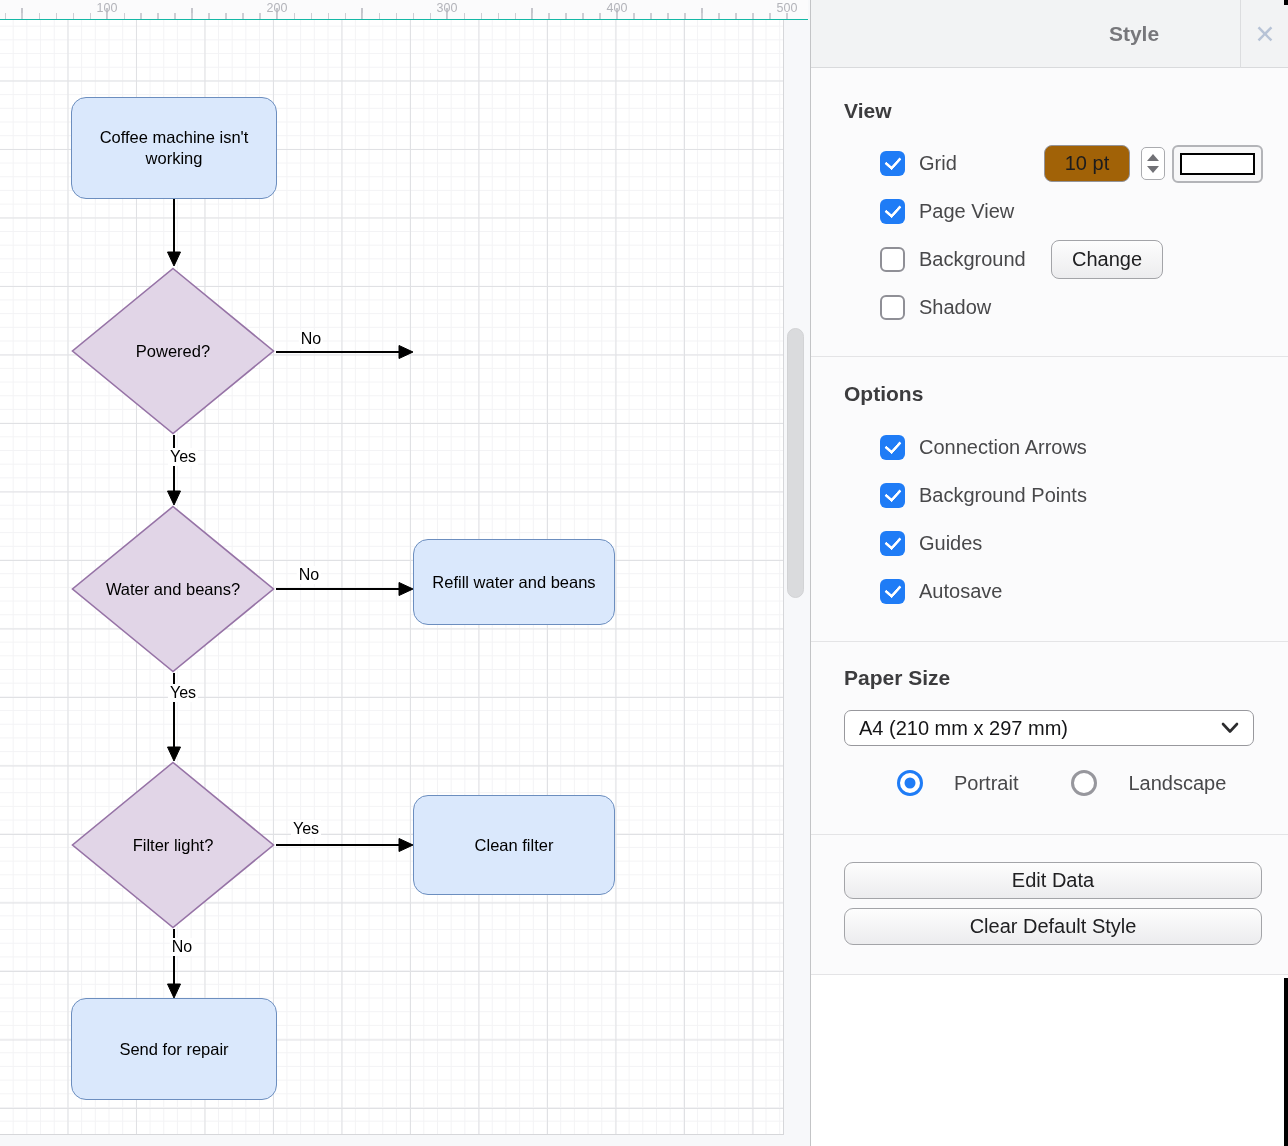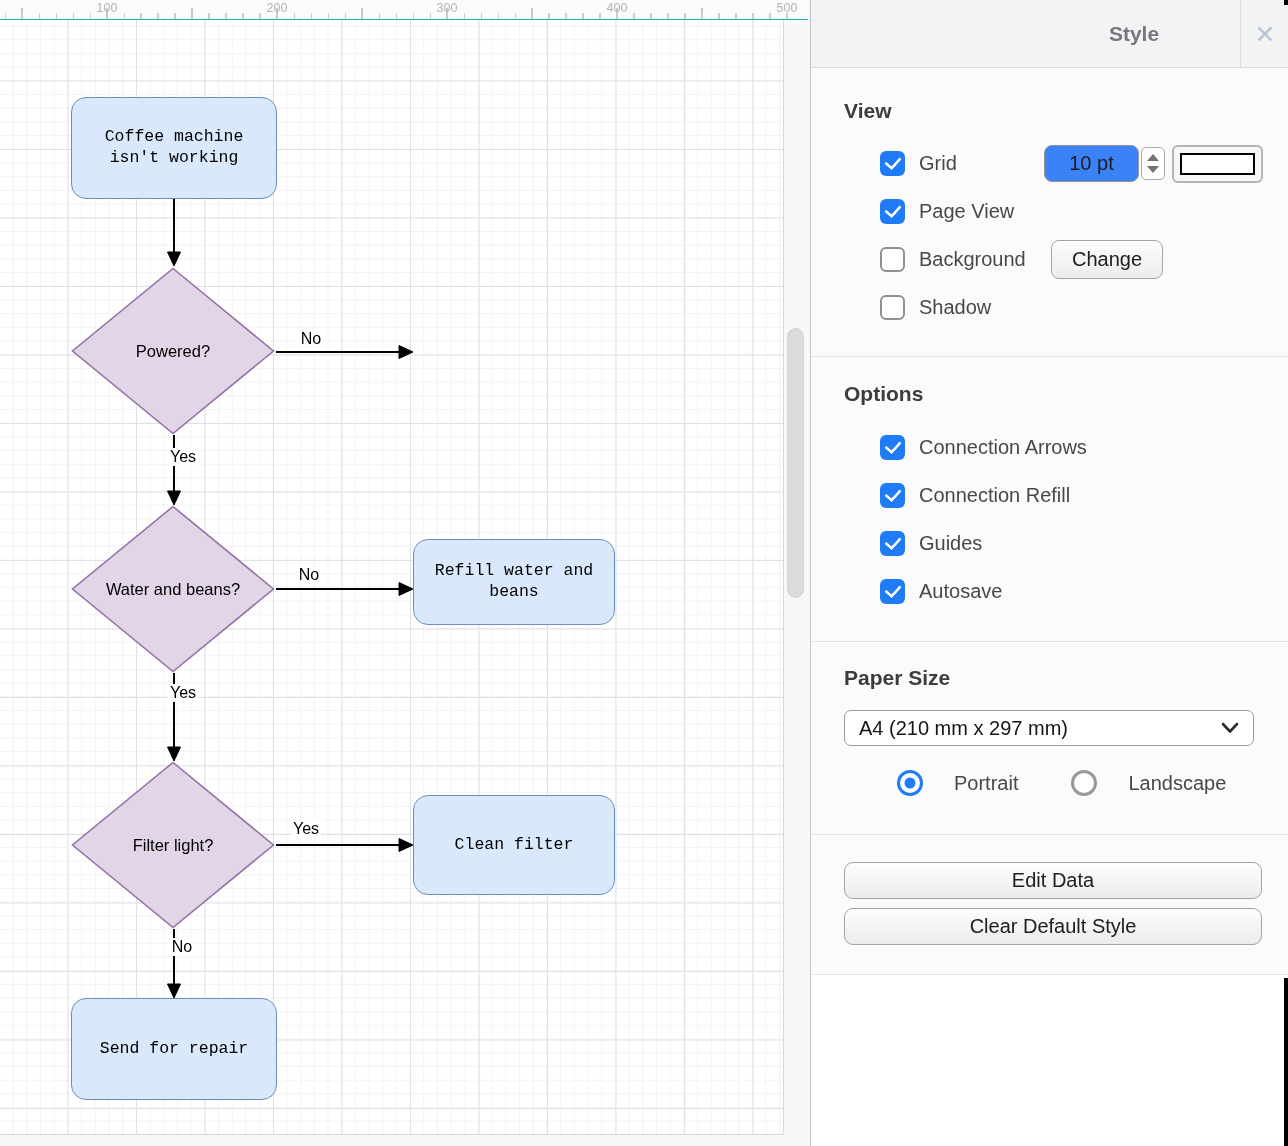--- a/index.html
+++ b/index.html
@@ -33,21 +33,21 @@
     border-right:1px solid #d6d7da; border-bottom:1px solid #d6d7da; }
 
   svg.edges { position:absolute; left:0; top:0; width:810px; height:1146px;
     pointer-events:none; }
   svg.edges line { stroke:#000; stroke-width:2px; }
   svg.edges polygon { fill:#000; stroke:#000; }
 
   .node { position:absolute; display:flex; align-items:center; justify-content:center;
     text-align:center; font-size:16.5px; color:#000; line-height:1.25; }
   .node-process { background:#dae8fc; border:1.5px solid #6c8ebf; border-radius:15px;
-    padding:0 16px;font-family:Liberation Mono, monospace; }
+    padding:0 16px; }
   .node-decision { background:transparent; padding:0; }
   .node-decision svg { position:absolute; inset:0; width:100%; height:100%; }
   .node-decision polygon { fill:#e1d5e7; stroke:#9673a6; stroke-width:1.6px; }
   .node-decision .dlabel { position:relative; z-index:1; }
 
   .elabel { position:absolute; transform:translate(-50%,-50%); font-size:16px;
     color:#000; background:#fff; padding:0 2px; white-space:nowrap; }
 
   .v-scrollbar { position:absolute; left:787px; top:328px; width:17px; height:270px;
     background:#dadbdd; border:1px solid #d2d3d5; border-radius:9px; }
@@ -77,22 +77,22 @@
     transform:rotate(42deg); border-radius:1px; }
   .cb:not(.on) { background:#fff; border:2.5px solid #8f8f96; }
 
   .radio { width:26px; height:26px; border-radius:50%; background:#fff;
     flex:0 0 auto; position:relative; }
   .radio.on { border:3px solid #1f7cf6; }
   .radio.on::after { content:""; position:absolute; left:50%; top:50%; width:11px;
     height:11px; border-radius:50%; background:#1f7cf6; transform:translate(-50%,-50%); }
   .radio:not(.on) { border:3px solid #97979d; }
 
-  .grid-size { position:absolute; left:233px; top:145px; width:95px; height:37px;
-    border:1.5px solid #94949a; border-radius:8px; background:#3b82f6; text-align:center;
+  .grid-size { position:absolute; left:233px; top:145px; width:86px; height:37px;
+    border:1.5px solid #94949a; border-radius:8px; background:#a16207; text-align:center;
     font-size:20px; color:#1c1c1e; font-family:inherit; }
   .stepper { position:absolute; left:330px; top:147px; width:24px; height:33px;
     background:#fff; border:1px solid #aaabaf; border-radius:5px; display:flex;
     flex-direction:column; align-items:center; justify-content:center; gap:5px; }
   .stepper .up { width:0; height:0; border-left:6px solid transparent;
     border-right:6px solid transparent; border-bottom:7px solid #717176; }
   .stepper .down { width:0; height:0; border-left:6px solid transparent;
     border-right:6px solid transparent; border-top:7px solid #717176; }
   .swatch { position:absolute; left:361px; top:145px; width:91px; height:38px;
     background:#f7f7f8; border:2px solid #b3b4b8; border-radius:6px; }
@@ -259,21 +259,21 @@
     <div class="divider" style="top:356px"></div>
 
     <div class="heading" style="left:33px;top:382px">Options</div>
 
     <div class="row" style="left:33px;top:434px">
       <span class="cb on"></span>
       <span class="lbl">Connection Arrows</span>
     </div>
     <div class="row" style="left:33px;top:482px">
       <span class="cb on"></span>
-      <span class="lbl">Connection Refill</span>
+      <span class="lbl">Background Points</span>
     </div>
     <div class="row" style="left:33px;top:530px">
       <span class="cb on"></span>
       <span class="lbl">Guides</span>
     </div>
     <div class="row" style="left:33px;top:578px">
       <span class="cb on"></span>
       <span class="lbl">Autosave</span>
     </div>
 

